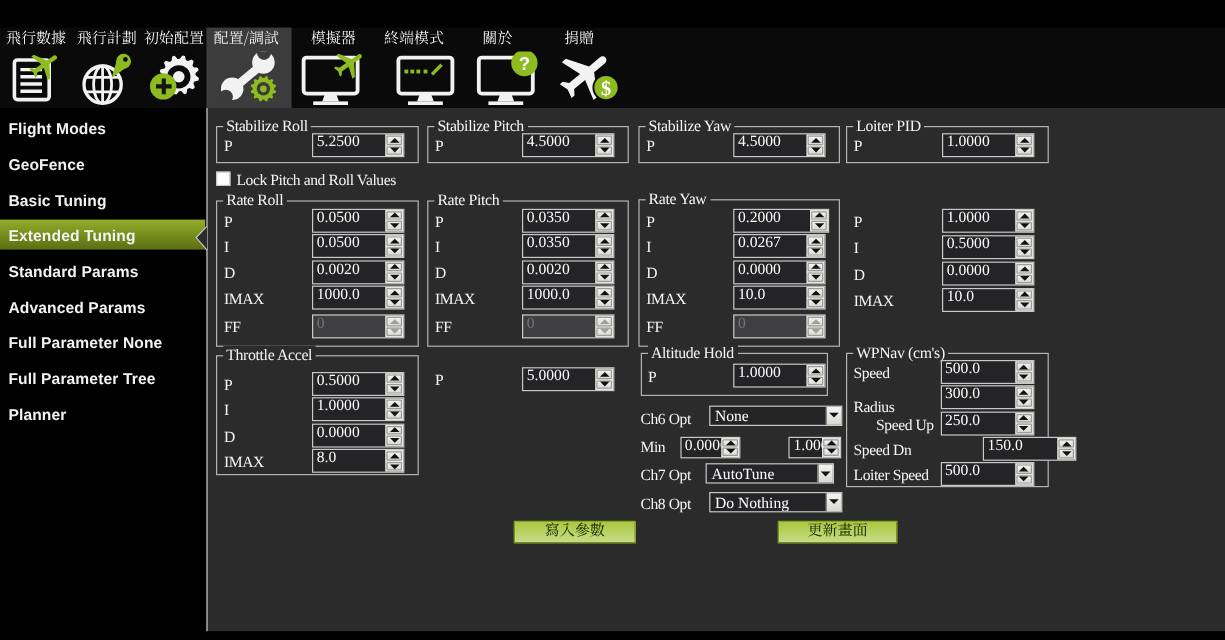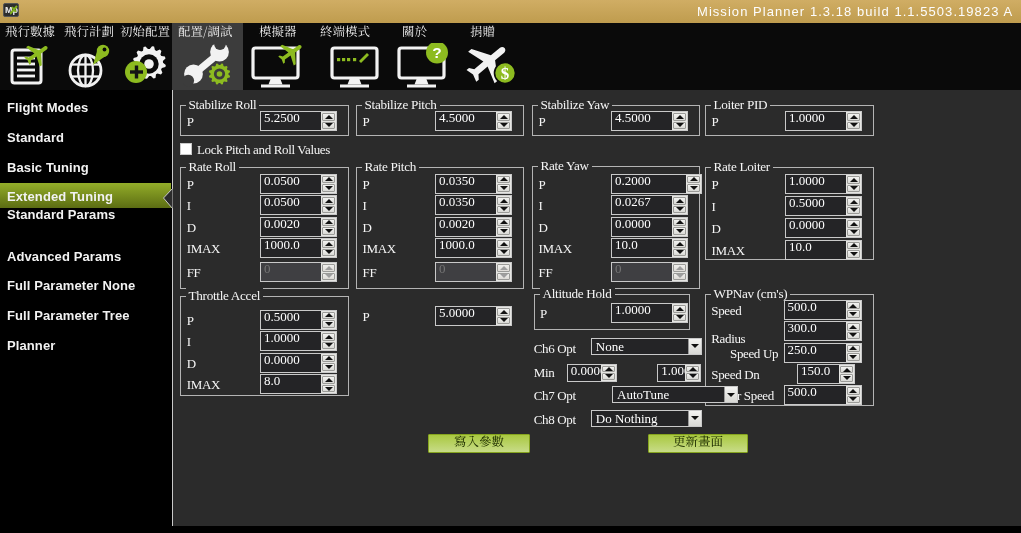--- a/index.html
+++ b/index.html
@@ -31,26 +31,20 @@
 .dis .td{border-top-color:#9e9e9e}
 .cb{position:absolute;left:179.5px;top:142.5px;width:12px;height:12px;background:#fff;border:1px solid #c9c9c9}
 .dd{position:absolute;display:flex;height:17px;border:1px solid #c9c9c9;background:#242426}
 .dd span{flex:1;font-family:"Liberation Serif",serif;font-size:13px;color:#fff;padding-left:4px;line-height:15px;white-space:nowrap;overflow:hidden}
 .da{width:13px;background:linear-gradient(#f4f4f2,#d8d8d4);border-left:1px solid #9a9a9a;display:flex;align-items:center;justify-content:center}
 .btn{position:absolute;height:19px;background:linear-gradient(#a9c840,#c8dc88);border:1px solid #86a41f;border-radius:1px;display:flex;align-items:center;justify-content:center}
 </style></head><body>
 <div id="pg">
 <div id="mb"></div>
     <div id="at"></div>
-<div id="tb">
-      <div id="mp">Mp<svg style="position:absolute;right:0px;top:1px" width="8" height="10">
-          <path d="M0,9 L7,1 M2,2 L6,7" stroke="#7fae1e" stroke-width="2" fill="none"></path>
-        </svg></div>
-      <div id="ttl">Mission Planner 1.3.18 build 1.1.5503.19823 A</div>
-    </div>
 <div class="tl" style="left:5px"><svg width="50" height="15.5" viewBox="0 -11.0 50 15.5" fill="#f5f5f5">
         <path d="M1.2 -9.7H8.7V-9.3H1.3ZM0.5 -4.9H8.6V-4.5H0.6ZM8.1 -9.7H7.9L8.4 -10.2L9.4 -9.4Q9.3 -9.3 8.9 -9.2Q8.9 -8.6 9.1 -8Q9.2 -7.5 9.4 -6.9Q9.7 -6.4 10 -6Q10.4 -5.6 11 -5.4Q11.1 -5.4 11.2 -5.4Q11.2 -5.4 11.3 -5.5Q11.3 -5.7 11.4 -6Q11.5 -6.2 11.6 -6.5L11.8 -6.5L11.7 -5.2Q11.9 -5 11.9 -4.9Q12 -4.7 11.9 -4.6Q11.8 -4.4 11.6 -4.4Q11.4 -4.4 11.2 -4.4Q10.9 -4.5 10.7 -4.6Q9.7 -5 9.2 -5.8Q8.6 -6.5 8.4 -7.5Q8.1 -8.5 8.1 -9.7ZM8 -4.9H7.8L8.3 -5.4L9.3 -4.6Q9.1 -4.5 8.8 -4.4Q8.8 -3.7 8.9 -3Q9 -2.4 9.3 -1.8Q9.5 -1.1 10 -0.7Q10.4 -0.3 11 -0.1Q11.1 -0 11.2 -0Q11.3 -0 11.3 -0.1Q11.4 -0.4 11.5 -0.7Q11.6 -0.9 11.7 -1.2L11.8 -1.2L11.7 0.2Q12 0.4 12 0.5Q12.1 0.6 12 0.8Q11.9 0.9 11.7 1Q11.5 1 11.2 0.9Q11 0.9 10.7 0.8Q9.7 0.4 9.1 -0.5Q8.5 -1.3 8.3 -2.4Q8 -3.6 8 -4.9ZM4 -8.8 5.1 -8.3Q5.1 -8.2 4.9 -8.1Q4.8 -8.1 4.5 -8.2Q4.1 -7.8 3.5 -7.5Q2.9 -7.1 2.2 -6.8Q1.5 -6.5 0.9 -6.2L0.8 -6.4Q1.4 -6.7 2 -7.1Q2.6 -7.6 3.1 -8Q3.7 -8.5 4 -8.8ZM2.8 -7.4 4.1 -7.3Q4.1 -7.2 4 -7.1Q3.9 -7 3.7 -7V-4.8Q3.7 -4.1 3.6 -3.3Q3.4 -2.4 3.1 -1.7Q2.8 -0.9 2.2 -0.2Q1.6 0.4 0.7 1L0.5 0.8Q1.3 0.2 1.7 -0.4Q2.2 -1.1 2.4 -1.8Q2.7 -2.6 2.7 -3.3Q2.8 -4.1 2.8 -4.9ZM5.5 -8.9 6.7 -8.7Q6.7 -8.6 6.6 -8.5Q6.6 -8.5 6.3 -8.4V0.7Q6.3 0.7 6.2 0.8Q6.1 0.9 6 0.9Q5.8 1 5.7 1H5.5ZM9 -8.3Q9.7 -8.2 10.2 -8.1Q10.6 -7.9 10.9 -7.7Q11.2 -7.5 11.3 -7.3Q11.4 -7 11.3 -6.9Q11.3 -6.7 11.1 -6.7Q11 -6.6 10.7 -6.7Q10.6 -6.9 10.3 -7.2Q10 -7.5 9.6 -7.8Q9.2 -8 8.9 -8.2ZM8.8 -3Q9.6 -3 10.1 -2.8Q10.6 -2.6 10.9 -2.4Q11.1 -2.1 11.2 -1.9Q11.4 -1.7 11.3 -1.5Q11.3 -1.4 11.1 -1.3Q11 -1.2 10.7 -1.3Q10.6 -1.6 10.2 -1.9Q9.9 -2.2 9.5 -2.5Q9.1 -2.7 8.7 -2.9ZM10.5 -4.4 11.4 -3.8Q11.4 -3.7 11.3 -3.7Q11.2 -3.6 11 -3.7Q10.8 -3.5 10.6 -3.4Q10.3 -3.2 10.1 -3Q9.8 -2.8 9.6 -2.6L9.5 -2.7Q9.6 -3 9.8 -3.3Q10 -3.6 10.2 -3.9Q10.3 -4.2 10.5 -4.4ZM10.6 -9.6 11.5 -9Q11.5 -8.9 11.4 -8.9Q11.3 -8.9 11.1 -8.9Q11 -8.8 10.7 -8.6Q10.5 -8.4 10.2 -8.2Q10 -8.1 9.8 -7.9L9.6 -8Q9.8 -8.3 10 -8.5Q10.2 -8.8 10.3 -9.1Q10.5 -9.4 10.6 -9.6Z"></path>
         <path d="M16.2 -7.9 17.4 -7.2Q17.3 -7.1 17.2 -7.1Q17.1 -7 16.9 -7.1Q16.5 -6.5 15.9 -5.8Q15.3 -5.1 14.5 -4.5Q13.8 -3.8 13 -3.3L12.9 -3.4Q13.4 -3.9 13.8 -4.4Q14.3 -5 14.8 -5.6Q15.2 -6.2 15.6 -6.8Q15.9 -7.4 16.2 -7.9ZM16.1 -10.5 17.2 -9.8Q17.2 -9.7 17.1 -9.7Q17 -9.6 16.8 -9.7Q16.4 -9.2 15.8 -8.7Q15.3 -8.2 14.6 -7.7Q13.9 -7.2 13.2 -6.8L13.1 -7Q13.7 -7.5 14.3 -8.1Q14.8 -8.7 15.3 -9.3Q15.8 -9.9 16.1 -10.5ZM15 -5.3 15.4 -5.9 16.2 -5.6Q16.1 -5.4 15.8 -5.4V0.7Q15.8 0.7 15.7 0.8Q15.6 0.9 15.5 0.9Q15.3 1 15.1 1H15ZM17.9 -9.3H22.4L23 -10.1Q23 -10.1 23.1 -10Q23.2 -9.9 23.4 -9.8Q23.5 -9.6 23.7 -9.5Q23.9 -9.3 24.1 -9.2Q24 -9 23.7 -9H18ZM17.2 -6.4H22.9L23.5 -7.2Q23.5 -7.2 23.6 -7.1Q23.7 -7 23.9 -6.9Q24.1 -6.7 24.3 -6.6Q24.5 -6.4 24.6 -6.3Q24.6 -6.1 24.3 -6.1H17.3ZM21.4 -6.4H22.2V-0.4Q22.2 -0 22.1 0.2Q22 0.5 21.7 0.7Q21.4 0.9 20.7 0.9Q20.7 0.7 20.6 0.6Q20.5 0.4 20.3 0.3Q20.1 0.2 19.8 0.1Q19.5 0 18.9 -0.1V-0.2Q18.9 -0.2 19.1 -0.2Q19.3 -0.2 19.5 -0.2Q19.8 -0.2 20.1 -0.2Q20.4 -0.1 20.7 -0.1Q20.9 -0.1 21 -0.1Q21.2 -0.1 21.3 -0.2Q21.4 -0.2 21.4 -0.4Z"></path>
         <path d="M29.3 -6.7V-5.5L29.1 -5.5L29.3 -5.5V-4.1H28.5V-5.5L28.7 -5.5L28.5 -5.5V-6.7ZM29.7 -10.3Q29.7 -10.2 29.6 -10.1Q29.5 -10.1 29.3 -10V-9.1H29.2V-9.1H29.3V-6.7Q29.2 -6.7 29.1 -6.7Q28.9 -6.7 28.6 -6.7H28.5V-9.1H28.6V-9.1H28.5V-10.5ZM31.9 -3.3Q31.9 -3.3 32.1 -3.2Q32.2 -3 32.4 -2.9Q32.6 -2.7 32.8 -2.5Q32.8 -2.3 32.5 -2.3H25.6L25.5 -2.7H31.4ZM31.4 -3.3Q31.3 -3 30.9 -3Q30.8 -2.3 30.5 -1.7Q30.3 -1.1 29.7 -0.6Q29.1 -0.1 28.1 0.3Q27.1 0.7 25.6 1L25.5 0.8Q26.9 0.5 27.8 0Q28.7 -0.4 29.2 -1Q29.6 -1.5 29.9 -2.2Q30.1 -2.8 30.1 -3.6ZM26.8 -1.2Q27.9 -1.2 28.7 -1.1Q29.5 -1 30 -0.8Q30.6 -0.6 30.8 -0.4Q31.1 -0.2 31.2 -0Q31.3 0.2 31.3 0.3Q31.2 0.5 31.1 0.5Q30.9 0.6 30.7 0.5Q30.4 0.3 29.9 0.1Q29.4 -0.2 28.8 -0.4Q28.3 -0.6 27.7 -0.8Q27.2 -0.9 26.7 -1ZM26.7 -1Q26.8 -1.2 27 -1.6Q27.2 -2 27.3 -2.4Q27.5 -2.8 27.7 -3.2Q27.8 -3.6 27.9 -3.8L29.1 -3.6Q29 -3.4 28.9 -3.4Q28.8 -3.3 28.4 -3.3L28.6 -3.5Q28.5 -3.2 28.3 -2.7Q28.1 -2.3 27.9 -1.8Q27.7 -1.3 27.5 -0.9ZM36 -8.6Q36 -8.6 36.1 -8.5Q36.2 -8.4 36.4 -8.3Q36.5 -8.1 36.7 -8Q36.9 -7.8 37.1 -7.7Q37 -7.5 36.7 -7.5H33.1V-7.8H35.4ZM34.6 -10.2Q34.6 -10 34.2 -10Q33.9 -8.8 33.6 -7.8Q33.3 -6.7 32.9 -5.8Q32.4 -4.9 31.9 -4.2L31.7 -4.3Q32.1 -5.1 32.4 -6.1Q32.7 -7.1 32.9 -8.3Q33.2 -9.4 33.3 -10.5ZM36.2 -7.7Q36.1 -6.2 35.8 -5Q35.5 -3.7 34.9 -2.6Q34.4 -1.5 33.5 -0.6Q32.6 0.3 31.2 1L31.1 0.8Q32.2 0.1 33 -0.9Q33.8 -1.8 34.2 -2.8Q34.7 -3.9 34.9 -5.1Q35.2 -6.4 35.2 -7.7ZM33 -7.4Q33.1 -6.1 33.4 -5Q33.7 -3.8 34.2 -2.8Q34.7 -1.9 35.4 -1.1Q36.1 -0.3 37.1 0.2L37.1 0.4Q36.8 0.4 36.6 0.6Q36.4 0.7 36.3 1Q35.1 0.1 34.4 -1.1Q33.7 -2.3 33.3 -3.8Q33 -5.3 32.8 -7ZM30.5 -9.3 30.9 -9.8 31.8 -9.1Q31.7 -8.9 31.3 -8.9V-6.5Q31.3 -6.5 31.2 -6.4Q31.1 -6.3 31 -6.3Q30.8 -6.2 30.7 -6.2H30.6V-9.3ZM30.7 -5.6 31.1 -6.1 31.9 -5.4Q31.8 -5.3 31.5 -5.2V-3.8Q31.5 -3.7 31.4 -3.7Q31.3 -3.6 31.2 -3.6Q31 -3.5 30.9 -3.5H30.8V-5.6ZM26.5 -9.7 27.4 -9.3H27.3V-6.3Q27.3 -6.3 27.1 -6.2Q26.9 -6.1 26.7 -6.1H26.5V-9.3ZM26.3 -6 27.2 -5.6H27.1V-3.6Q27.1 -3.6 26.9 -3.5Q26.8 -3.4 26.5 -3.4H26.3V-5.6ZM31.9 -8.7Q31.9 -8.7 32 -8.6Q32.2 -8.5 32.4 -8.3Q32.6 -8.2 32.7 -8Q32.7 -7.8 32.4 -7.8H25.6L25.5 -8.2H31.5ZM31.2 -4.2V-3.9H26.8V-4.2ZM31.2 -5.6V-5.3H26.8V-5.6ZM30.9 -6.9V-6.5H27V-6.9ZM30.9 -9.3V-9H27V-9.3Z"></path>
         <path d="M48.9 -3.6Q48.9 -3.5 48.8 -3.5Q48.7 -3.4 48.5 -3.5Q48.1 -3.2 47.4 -2.8Q46.8 -2.4 46.2 -2.2L46 -2.4Q46.4 -2.6 46.7 -3Q47 -3.3 47.3 -3.6Q47.6 -4 47.8 -4.2ZM47.1 -7.6Q47.1 -7.6 47.3 -7.5Q47.4 -7.4 47.6 -7.3Q47.8 -7.1 48 -7Q47.9 -6.8 47.7 -6.8L43.4 -6.4L43.2 -6.7L46.7 -7ZM46.4 -1.5Q45.9 -1.1 45.3 -0.8Q44.7 -0.4 44 -0.1Q43.3 0.2 42.6 0.4L42.5 0.2Q43.2 -0 43.9 -0.5Q44.5 -0.9 45.1 -1.4Q45.7 -1.9 46.1 -2.4ZM47.2 -2.9Q47.5 -2 48.1 -1.4Q48.7 -0.8 49.6 -0.6V-0.4Q49.1 -0.3 49 0.2Q48.2 -0.2 47.7 -1Q47.3 -1.7 47 -2.9ZM45.9 -2.8Q45.4 -2.3 44.6 -1.9Q43.7 -1.4 42.9 -1.2L42.8 -1.4Q43.3 -1.6 43.8 -1.9Q44.3 -2.2 44.7 -2.6Q45.2 -3 45.4 -3.4ZM45.1 -3.9Q45.8 -3.4 46.2 -2.8Q46.6 -2.1 46.7 -1.5Q46.9 -0.8 46.8 -0.3Q46.7 0.3 46.5 0.5Q46.4 0.8 46.1 0.9Q45.8 1 45.3 1Q45.3 0.6 45.1 0.5Q45 0.4 44.7 0.3Q44.4 0.3 44.2 0.2L44.2 0Q44.4 0 44.7 0Q45 0.1 45.2 0.1Q45.5 0.1 45.6 0.1Q45.8 0.1 45.9 -0Q46 -0.2 46 -0.6Q46.1 -1 46 -1.6Q45.9 -2.1 45.7 -2.7Q45.4 -3.3 45 -3.7ZM46.2 -4.5Q45.7 -3.9 44.9 -3.5Q44.1 -3 43.2 -2.7L43.1 -2.9Q43.8 -3.3 44.4 -3.7Q45 -4.2 45.3 -4.7H46.2ZM45.9 -7.7Q45.9 -7.5 45.6 -7.5V-6.2Q45.6 -6.1 45.6 -6.1Q45.7 -6 45.9 -6H46.9Q47.2 -6 47.5 -6Q47.7 -6 47.8 -6Q47.9 -6 47.9 -6Q48 -6 48 -6Q48.1 -6.1 48.1 -6.1Q48.2 -6.1 48.3 -6.1H48.4L48.4 -6.1Q48.6 -6 48.7 -6Q48.8 -5.9 48.8 -5.8Q48.8 -5.6 48.6 -5.5Q48.5 -5.5 48.1 -5.4Q47.6 -5.4 46.8 -5.4H45.8Q45.4 -5.4 45.2 -5.4Q44.9 -5.5 44.9 -5.7Q44.8 -5.8 44.8 -6.1V-7.9ZM48.1 -8.4 48.6 -8.9 49.5 -8Q49.5 -7.9 49.4 -7.9Q49.3 -7.9 49.1 -7.9Q48.9 -7.7 48.6 -7.6Q48.3 -7.4 48.1 -7.3L47.9 -7.4Q48 -7.6 48.1 -7.9Q48.2 -8.2 48.2 -8.4ZM48.7 -8.4V-8H42.5V-8.4ZM42.2 -8.5V-8.8L43.1 -8.4H43V-5.3Q43 -4.5 42.9 -3.7Q42.9 -2.9 42.7 -2.1Q42.5 -1.3 42.1 -0.5Q41.7 0.2 41.1 0.9L40.9 0.7Q41.5 -0.1 41.8 -1.1Q42 -2.1 42.1 -3.2Q42.2 -4.2 42.2 -5.3V-8.4ZM48 -10.1Q48 -10.1 48.1 -10Q48.3 -9.8 48.5 -9.6Q48.7 -9.5 48.9 -9.3Q48.9 -9.1 48.6 -9.1H45.3V-9.4H47.5ZM45.9 -10.4Q45.9 -10.2 45.8 -10.1Q45.7 -10.1 45.5 -10V-8.2H44.7V-10.5ZM48.3 -5.3Q48.3 -5.3 48.4 -5.2Q48.6 -5 48.8 -4.9Q49 -4.7 49.2 -4.5Q49.1 -4.3 48.9 -4.3H43.1L43 -4.7H47.8ZM37.9 -4Q38.3 -4.2 38.9 -4.4Q39.5 -4.6 40.3 -5Q41.1 -5.3 42 -5.7L42.1 -5.5Q41.5 -5.1 40.6 -4.6Q39.8 -4 38.6 -3.3Q38.6 -3.1 38.4 -3ZM40.9 -10.3Q40.9 -10.2 40.8 -10.1Q40.7 -10 40.5 -10V-0.3Q40.5 0.1 40.4 0.3Q40.3 0.6 40.1 0.7Q39.8 0.9 39.3 1Q39.3 0.8 39.2 0.6Q39.2 0.4 39 0.3Q38.9 0.2 38.7 0.1Q38.5 0.1 38.2 0V-0.2Q38.2 -0.2 38.3 -0.2Q38.5 -0.2 38.7 -0.2Q38.9 -0.1 39.1 -0.1Q39.3 -0.1 39.4 -0.1Q39.6 -0.1 39.6 -0.2Q39.7 -0.2 39.7 -0.4V-10.5ZM41.3 -8.4Q41.3 -8.4 41.5 -8.2Q41.7 -8.1 41.9 -7.9Q42.1 -7.7 42.3 -7.5Q42.2 -7.3 41.9 -7.3H38.1L38 -7.7H40.8Z"></path>
       </svg></div>
     <div class="ic" style="left:6px"><svg width="44" height="44" viewBox="0 0 44 44">
         <rect x="6" y="7" width="29" height="33" rx="2.5" fill="none" stroke="#f2f2f2" stroke-width="3"></rect>
         <line x1="11" y1="15" x2="29" y2="15" stroke="#f2f2f2" stroke-width="2.8"></line>
         <line x1="11" y1="21" x2="29" y2="21" stroke="#f2f2f2" stroke-width="2.8"></line>
@@ -154,24 +148,24 @@
     <div class="ic" style="left:465px"><svg width="52" height="48" viewBox="0 0 52 48">
         <g transform="translate(23,19) rotate(50) scale(2.167) translate(-11.5,-12)">
           <path d="M21,16v-2l-8-5V3.5C13,2.67,12.33,2,11.5,2S10,2.67,10,3.5V9l-8,5v2l8-2.5V19l-2,1.5V22l3.5-1l3.5,1v-1.5L13,19v-5.5L21,16z" fill="#f2f2f2"></path>
         </g>
         <circle cx="40" cy="30" r="10.5" fill="#8dbb20" stroke="#0a0a0a" stroke-width="1.6"></circle>
         <text x="40" y="36" font-family="Liberation Serif" font-size="17" font-weight="bold" fill="#fff" text-anchor="middle">$</text>
       </svg></div>
     <div id="sb"></div>
     <div id="hl"></div>
     <div class="si" style="top:100.2px">Flight Modes</div>
-    <div class="si" style="top:129.9px">Standard</div>
+    <div class="si" style="top:129.9px">GeoFence</div>
     <div class="si" style="top:159.6px">Basic Tuning</div>
     <div class="si" style="top:189.3px">Extended Tuning</div>
-    <div class="si" style="top:207px">Standard Params</div>
+    <div class="si" style="top:219.0px">Standard Params</div>
     <div class="si" style="top:248.7px">Advanced Params</div>
     <div class="si" style="top:278.4px">Full Parameter None</div>
     <div class="si" style="top:308.1px">Full Parameter Tree</div>
     <div class="si" style="top:337.8px">Planner</div>
     <div id="mn"></div>
     <svg style="position:absolute;left:162px;top:188px" width="11" height="21">
       <path d="M10.5,0.5 L1.5,10 L10.5,20.5" fill="#2b2b2b" stroke="#c9c9c9" stroke-width="1"></path>
     </svg>
     <div class="gb" style="left:179.5px;top:105px;width:169px;height:31px">
       <span class="gt">Stabilize Roll</span>
@@ -187,23 +181,20 @@
     </div>
     <div class="gb" style="left:179.5px;top:167px;width:169px;height:122px">
       <span class="gt">Rate Roll</span>
     </div>
     <div class="gb" style="left:355.5px;top:167px;width:168.5px;height:122px">
       <span class="gt">Rate Pitch</span>
     </div>
     <div class="gb" style="left:531.5px;top:166px;width:168px;height:123px">
       <span class="gt">Rate Yaw</span>
     </div>
-    <div class="gb" style="left:704.5px;top:166.5px;width:169px;height:93px">
-      <span class="gt">Rate Loiter</span>
-    </div>
     <div class="gb" style="left:179.5px;top:296px;width:169px;height:100px">
       <span class="gt">Throttle Accel</span>
     </div>
     <div class="gb" style="left:533.5px;top:294px;width:156px;height:36px">
       <span class="gt">Altitude Hold</span>
     </div>
     <div class="gb" style="left:704.5px;top:294px;width:169px;height:112px">
       <span class="gt">WPNav (cm's)</span>
     </div>
     <div class="num" style="left:260px;top:111px;width:77px;height:20px">
@@ -369,21 +360,21 @@
       <div class="ud">
         <div class="ub">
           <i class="tu"></i>
         </div>
         <div class="db">
           <i class="td"></i>
         </div>
       </div>
     </div>
     <div class="lb" style="left:362.5px;top:265px">FF</div>
-    <div class="num" style="left:611px;top:173.5px;width:91px;height:20px">
+    <div class="num" style="left:611px;top:173.5px;width:80px;height:20px">
       <span>0.2000</span>
       <div class="ud">
         <div class="ub">
           <i class="tu"></i>
         </div>
         <div class="db">
           <i class="td"></i>
         </div>
       </div>
     </div>
@@ -585,21 +576,21 @@
       <div class="ud">
         <div class="ub">
           <i class="tu"></i>
         </div>
         <div class="db">
           <i class="td"></i>
         </div>
       </div>
     </div>
     <div class="lb" style="left:730px;top:345.5px">Speed Up</div>
-    <div class="num" style="left:797px;top:363.79999999999995px;width:58px;height:20px">
+    <div class="num" style="left:819px;top:363.79999999999995px;width:78px;height:20px">
       <span>150.0</span>
       <div class="ud">
         <div class="ub">
           <i class="tu"></i>
         </div>
         <div class="db">
           <i class="td"></i>
         </div>
       </div>
     </div>
@@ -640,21 +631,21 @@
       <div class="ud">
         <div class="ub">
           <i class="tu"></i>
         </div>
         <div class="db">
           <i class="td"></i>
         </div>
       </div>
     </div>
     <div class="lb" style="left:533.7px;top:388px">Ch7 Opt</div>
-    <div class="dd" style="left:612px;top:386.4px;width:126px">
+    <div class="dd" style="left:588px;top:386.4px;width:107px">
       <span>AutoTune</span>
       <div class="da">
         <i class="td"></i>
       </div>
     </div>
     <div class="lb" style="left:533.7px;top:412px">Ch8 Opt</div>
     <div class="dd" style="left:590.8px;top:409.5px;width:111.5px">
       <span>Do Nothing</span>
       <div class="da">
         <i class="td"></i>

